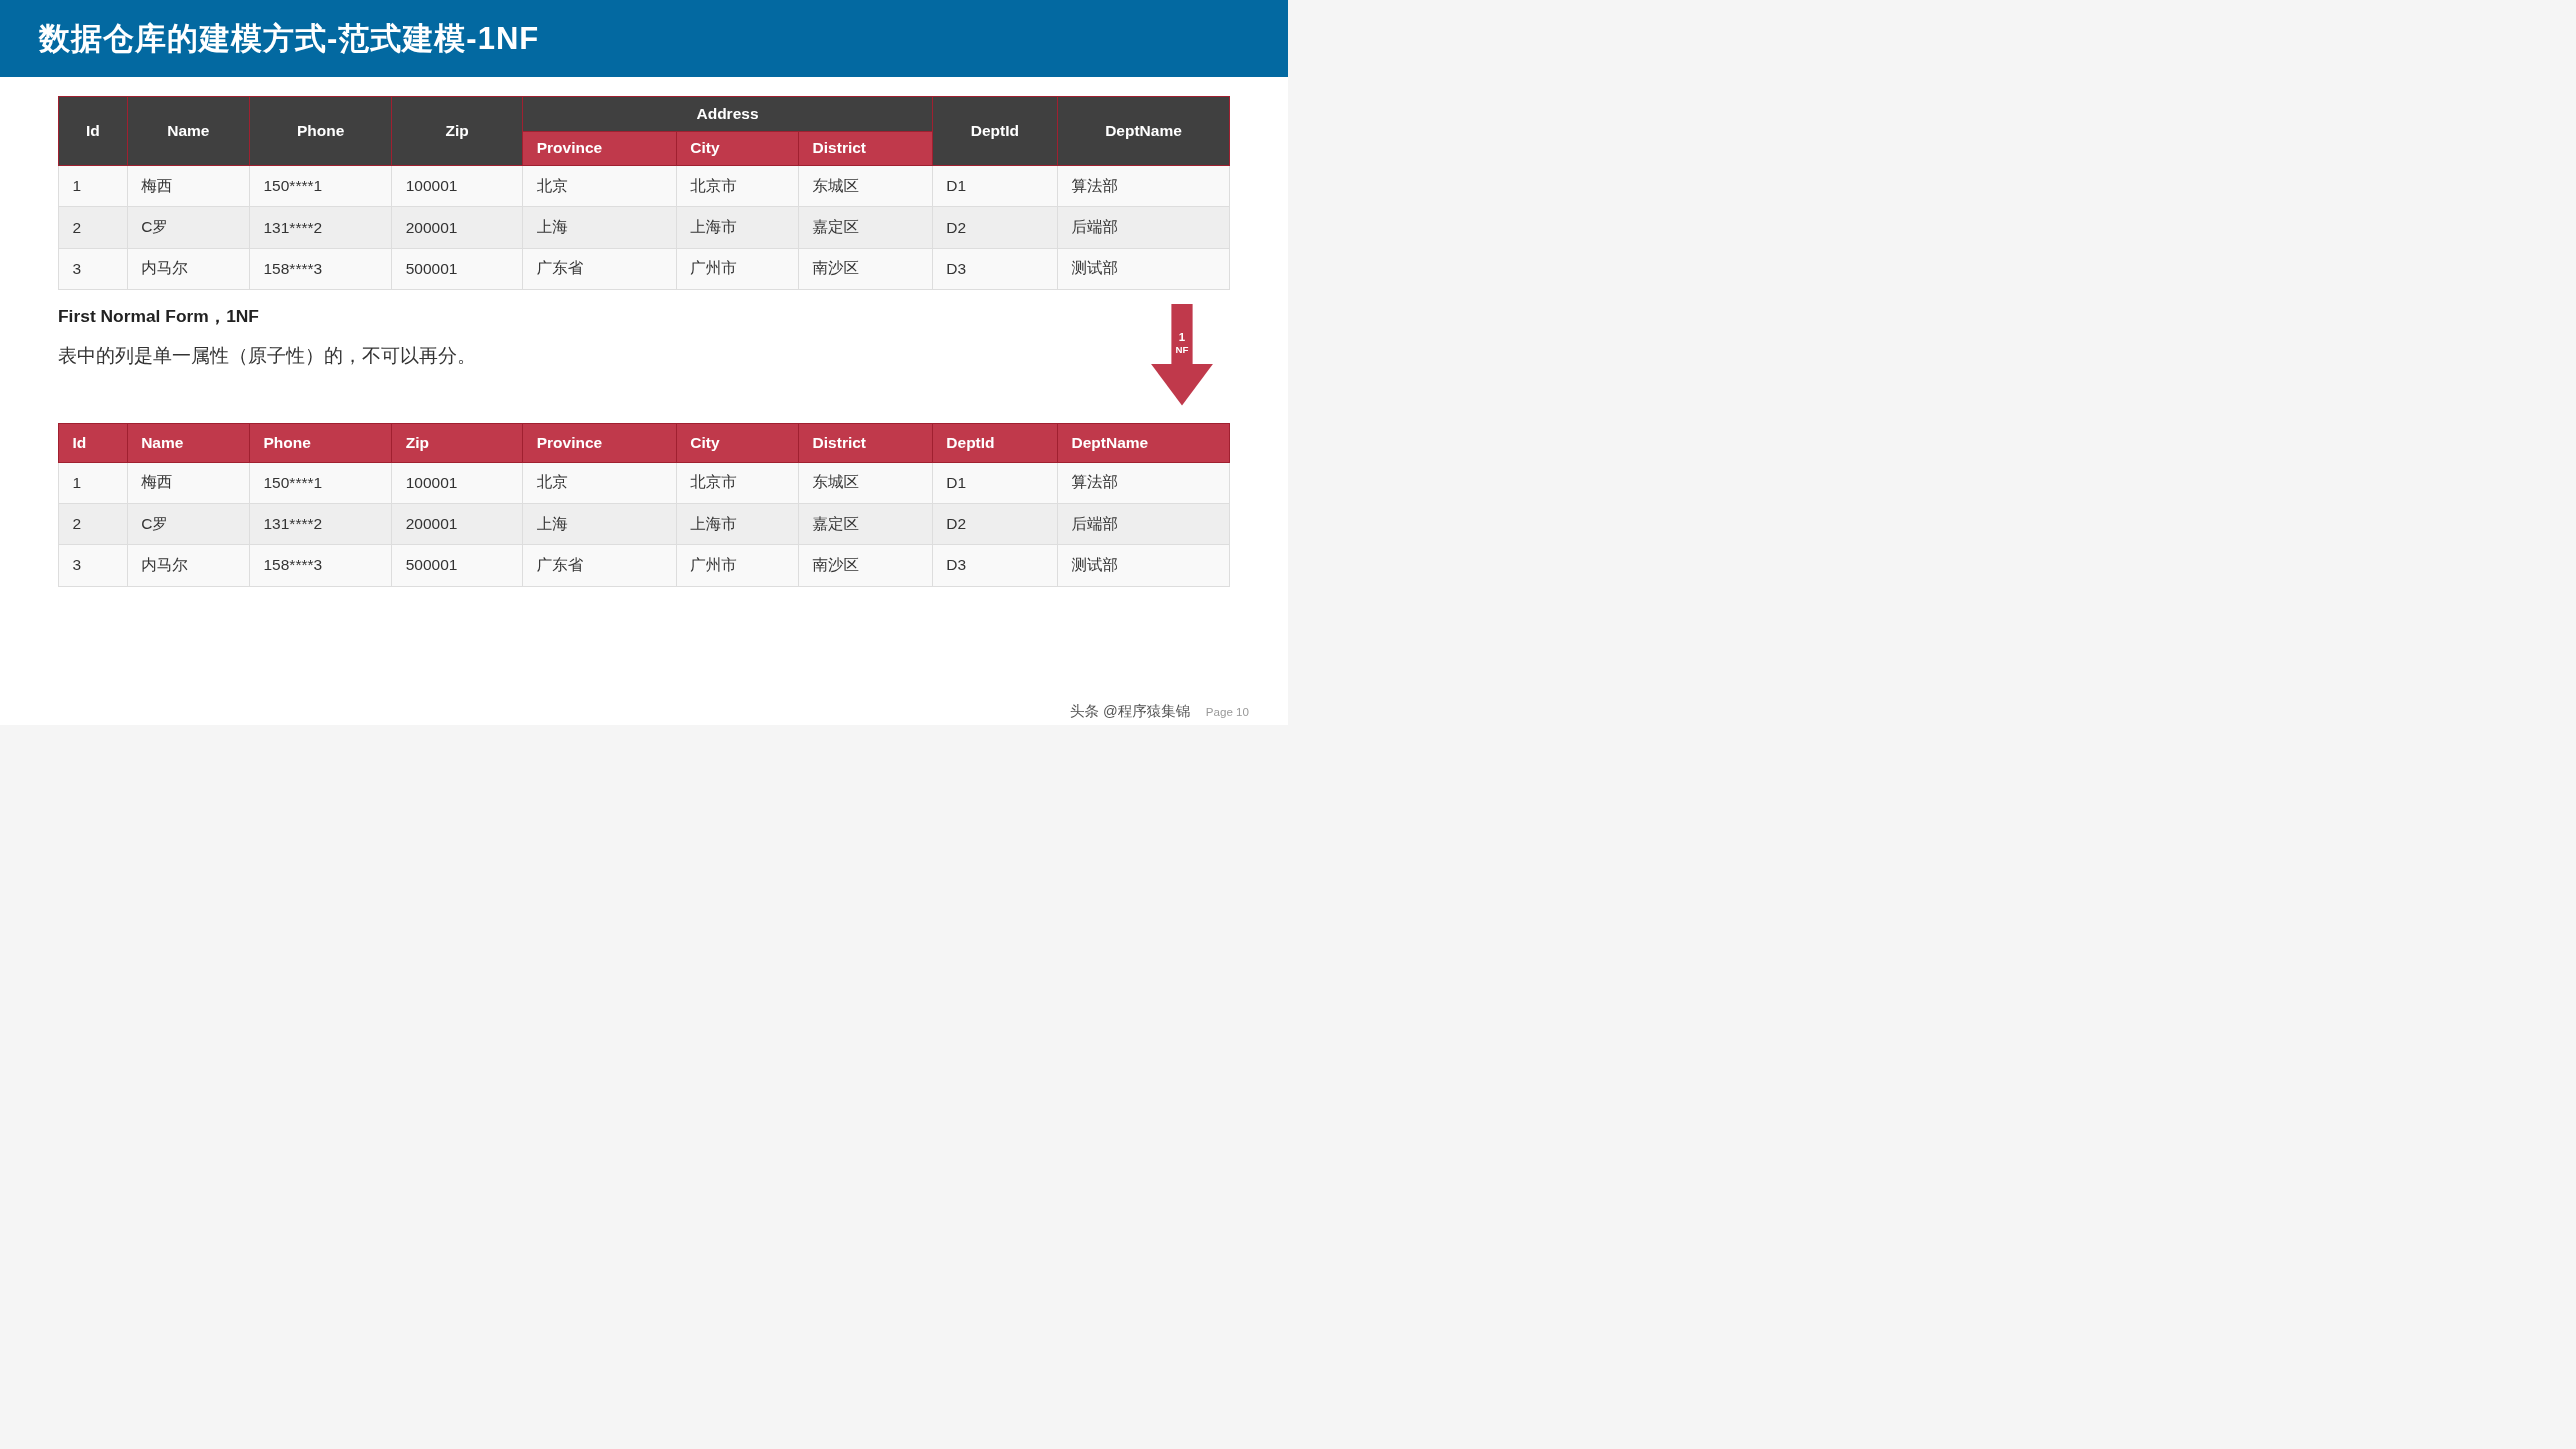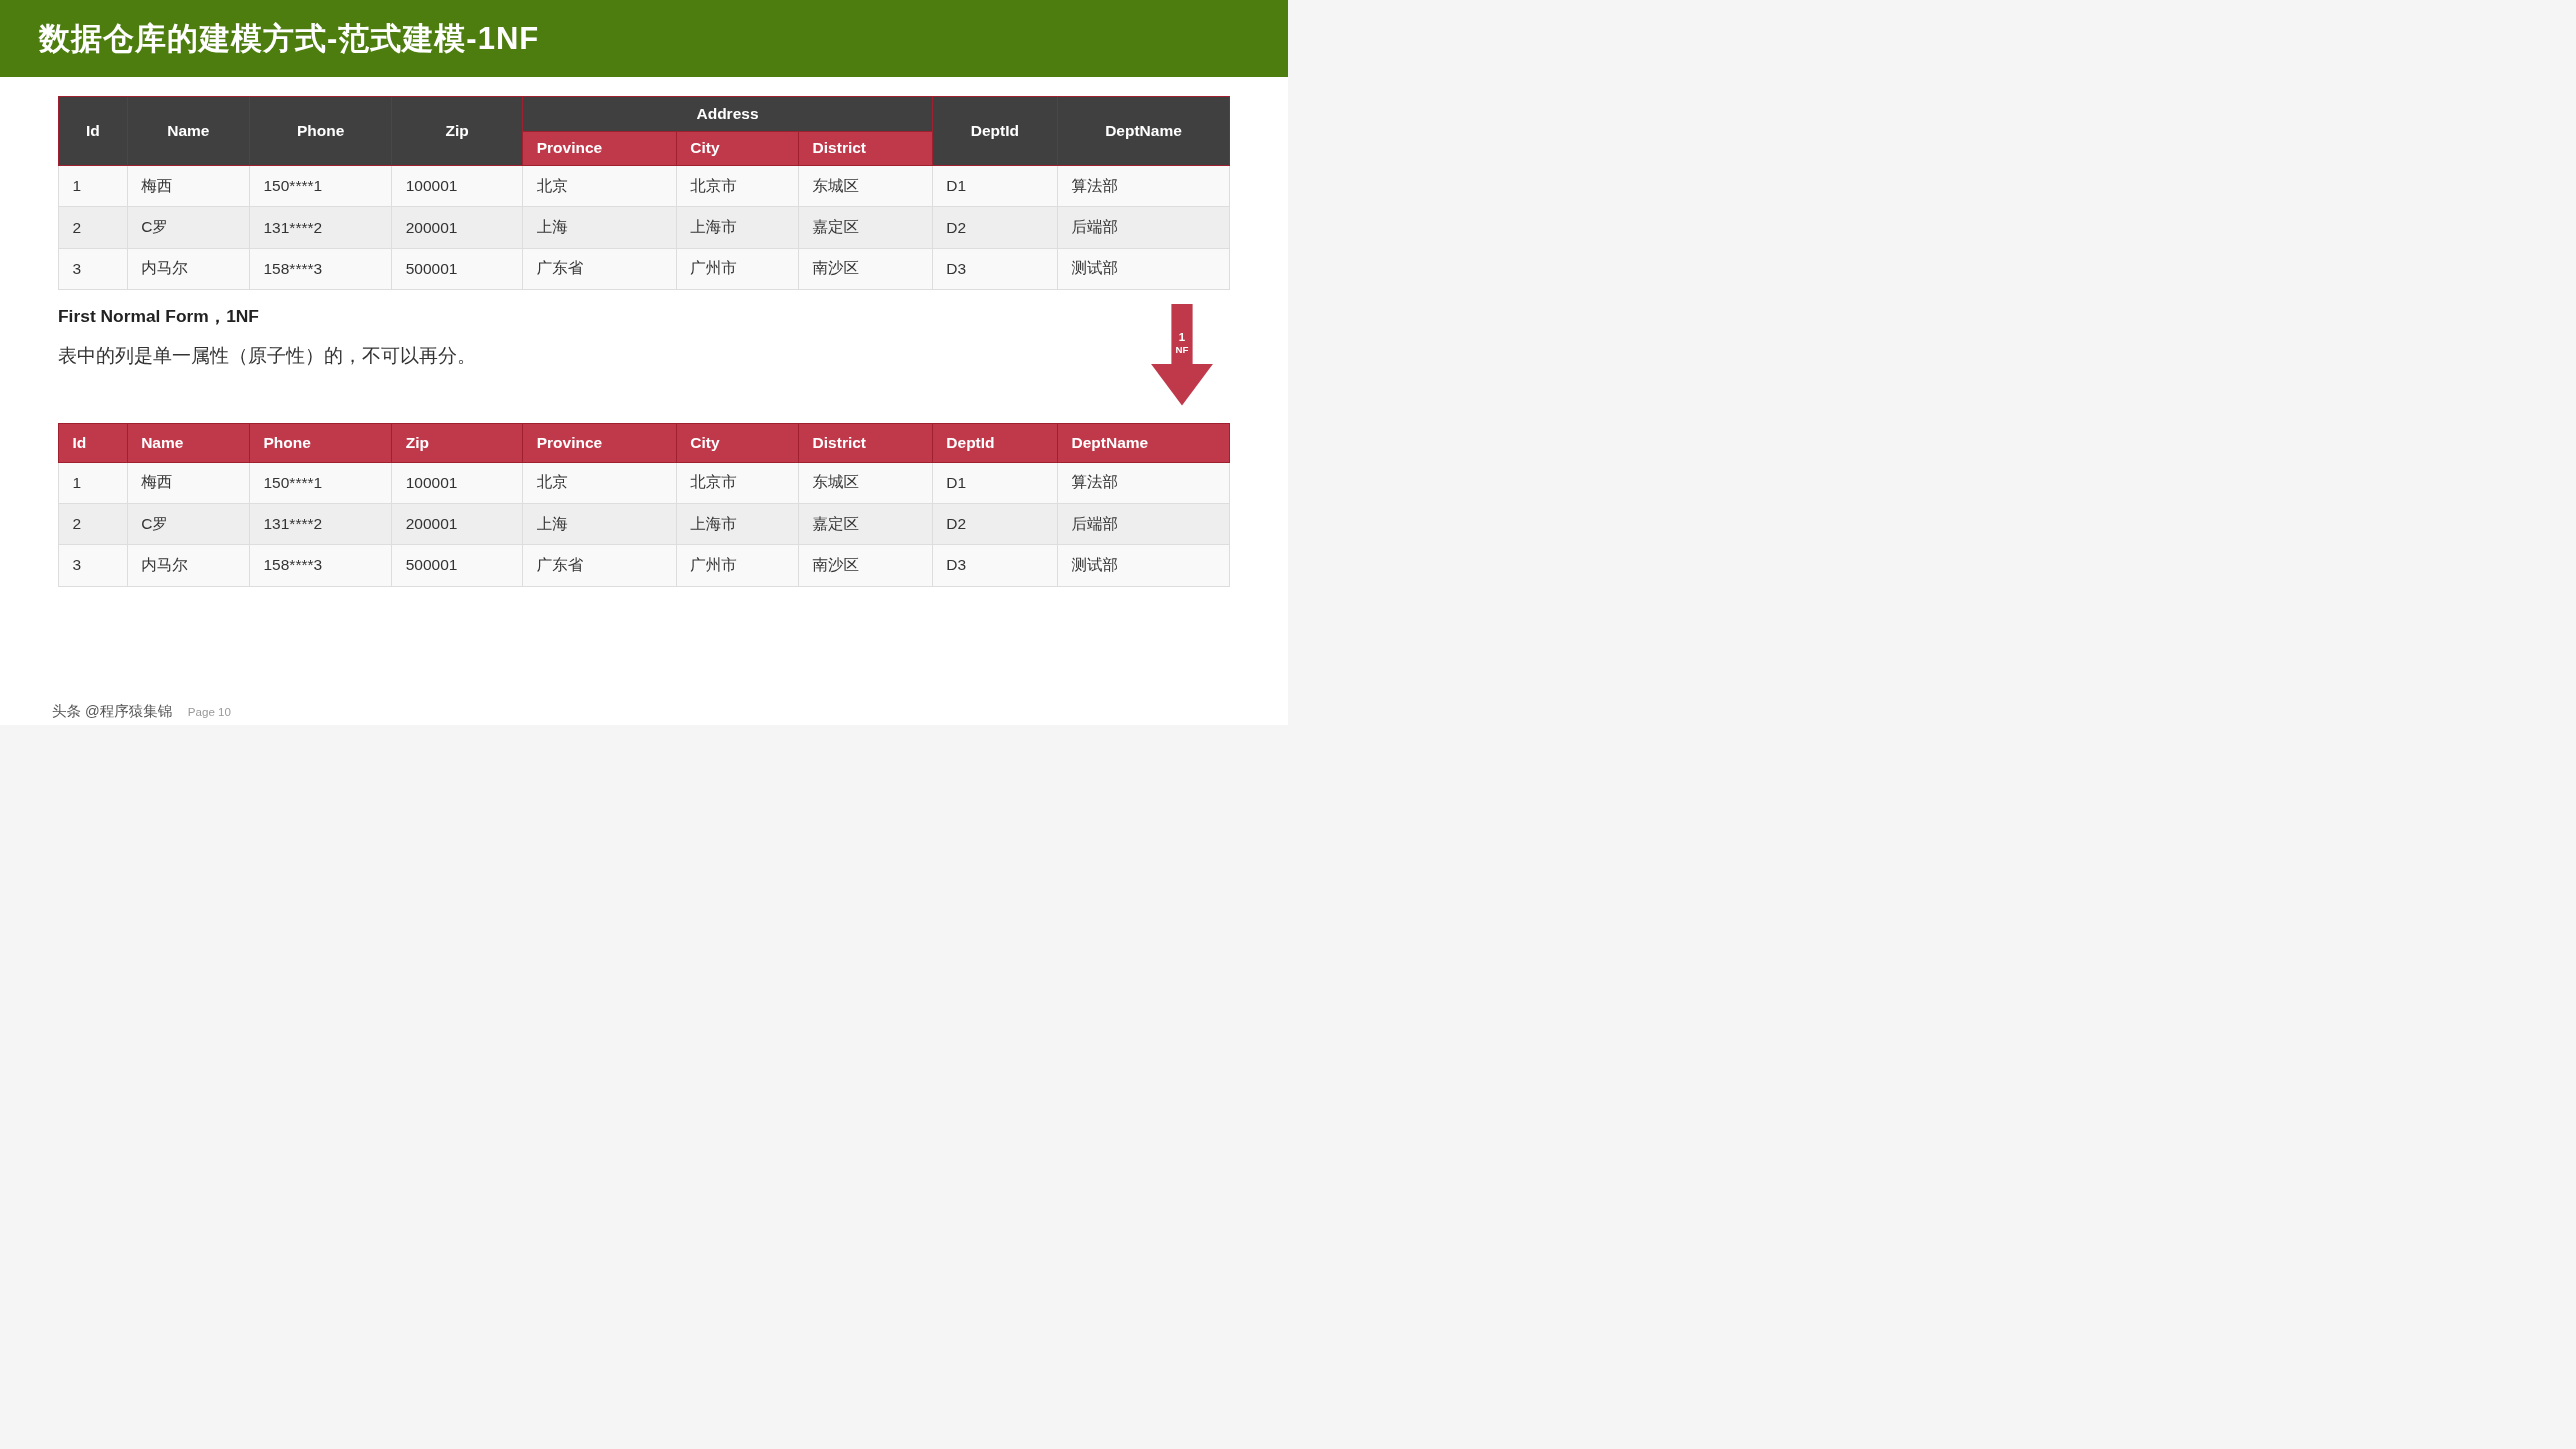--- a/index.html
+++ b/index.html
@@ -14,21 +14,21 @@
     .slide {
       width: 1288px;
       height: 725px;
       background: #ffffff;
       position: relative;
       display: flex;
       flex-direction: column;
     }
 
     .header-bar {
-      background: #4d7c0f;
+      background: #0369a1;
       padding: 17.4px 39px 17.4px 39px;
       min-height: 77px;
       display: flex;
       align-items: center;
     }
 
     .header-title {
       color: #ffffff;
       font-size: 31px;
       font-weight: bold;
@@ -134,24 +134,24 @@
       position: relative;
     }
 
     .arrow-svg {
       width: 68px;
       height: 106px;
     }
 
     .footer-bar {
       display: flex;
+      justify-content: flex-end;
       align-items: center;
       padding: 3.9px 39px;
       gap: 15.5px;
-      margin-left: 13px;
     }
 
     .footer-brand {
       font-size: 14.5px;
       color: #555;
     }
 
     .footer-page {
       font-size: 11.6px;
       color: #999;

